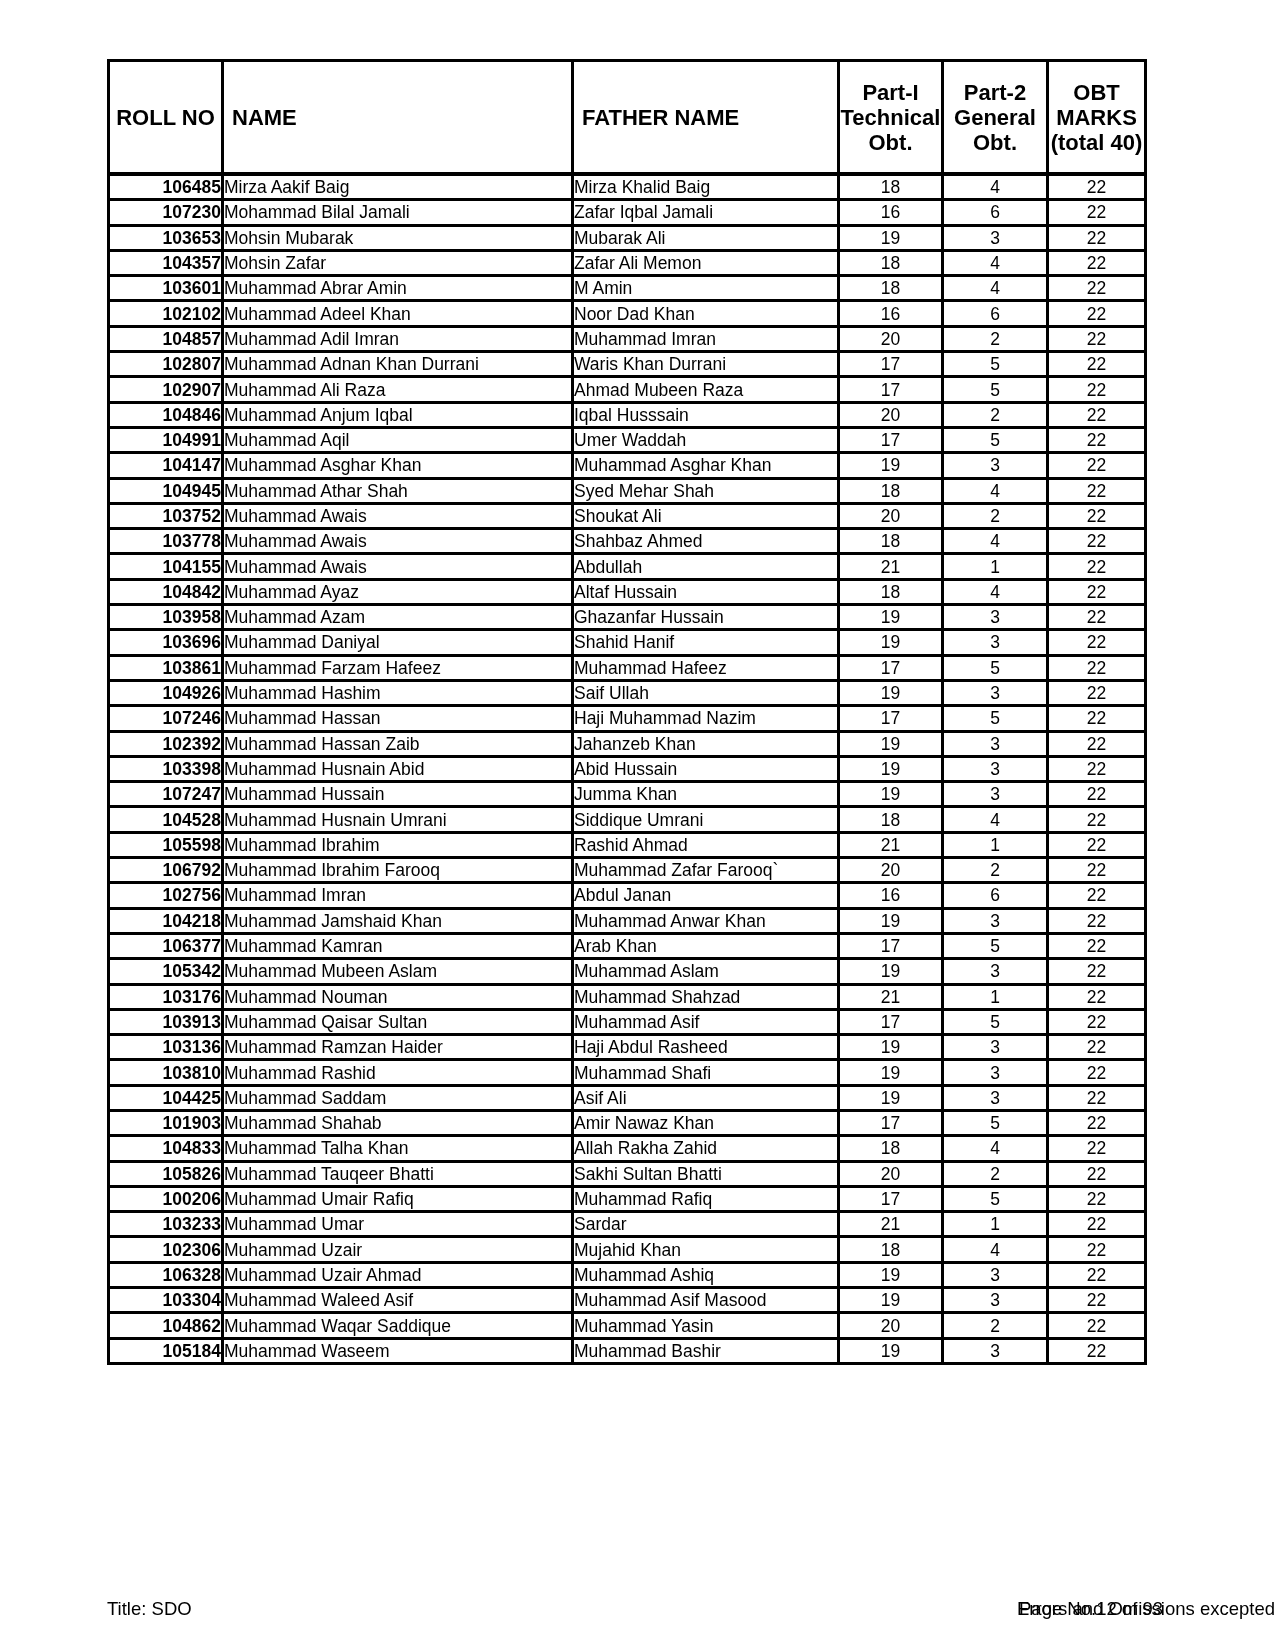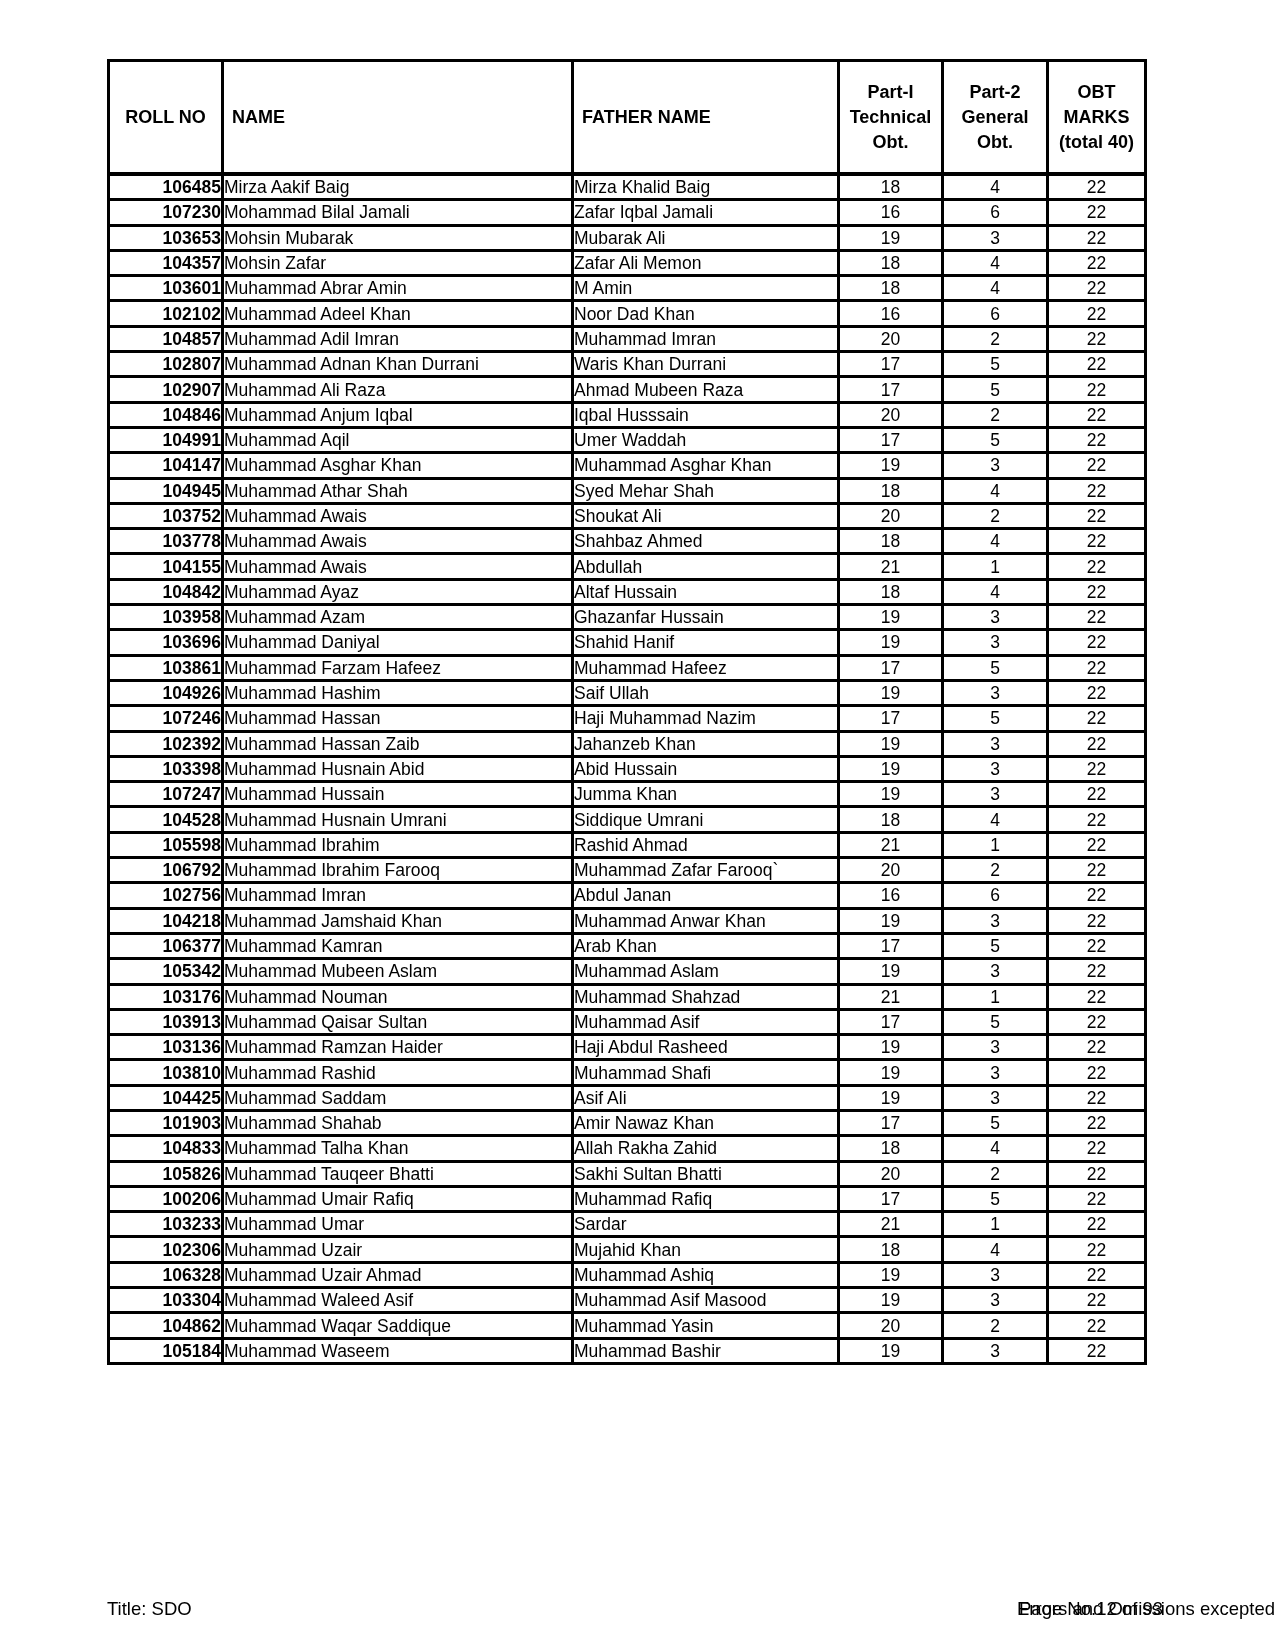--- a/index.html
+++ b/index.html
@@ -14,21 +14,21 @@
   table.results col.c-roll { width: 114px; }
   table.results col.c-name { width: 350px; }
   table.results col.c-father { width: 266px; }
   table.results col.c-p1 { width: 104px; }
   table.results col.c-p2 { width: 105px; }
   table.results col.c-obt { width: 98px; }
   table.results th, table.results td {
     border: 3px solid #000; padding: 0;
   }
   table.results th {
-    height: 110px; font-weight: bold; font-size: 18px; line-height: 25px;
+    height: 110px; font-weight: bold; font-size: 22px; line-height: 25px;
     text-align: center; vertical-align: middle;
   }
   table.results th.left { text-align: left; padding-left: 8px; }
   table.results td {
     height: 22.3px; font-size: 17.5px; line-height: 22px; white-space: nowrap; overflow: hidden;
   }
   td.roll { font-weight: bold; text-align: right; }
   td.txt { text-align: left; padding-left: 3px; }
   td.num { text-align: center; }
   table.results thead th { border-bottom-width: 4px; }

